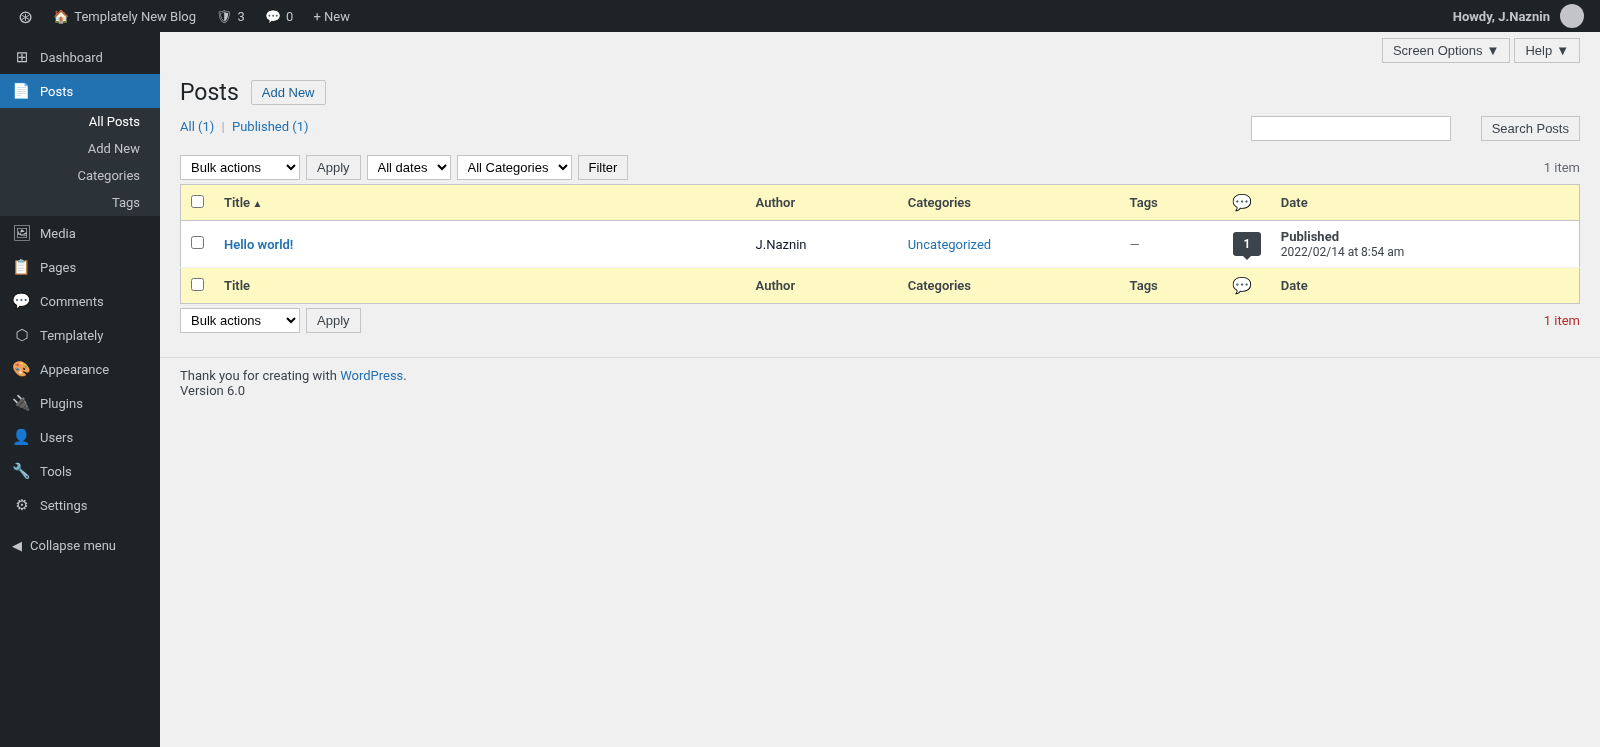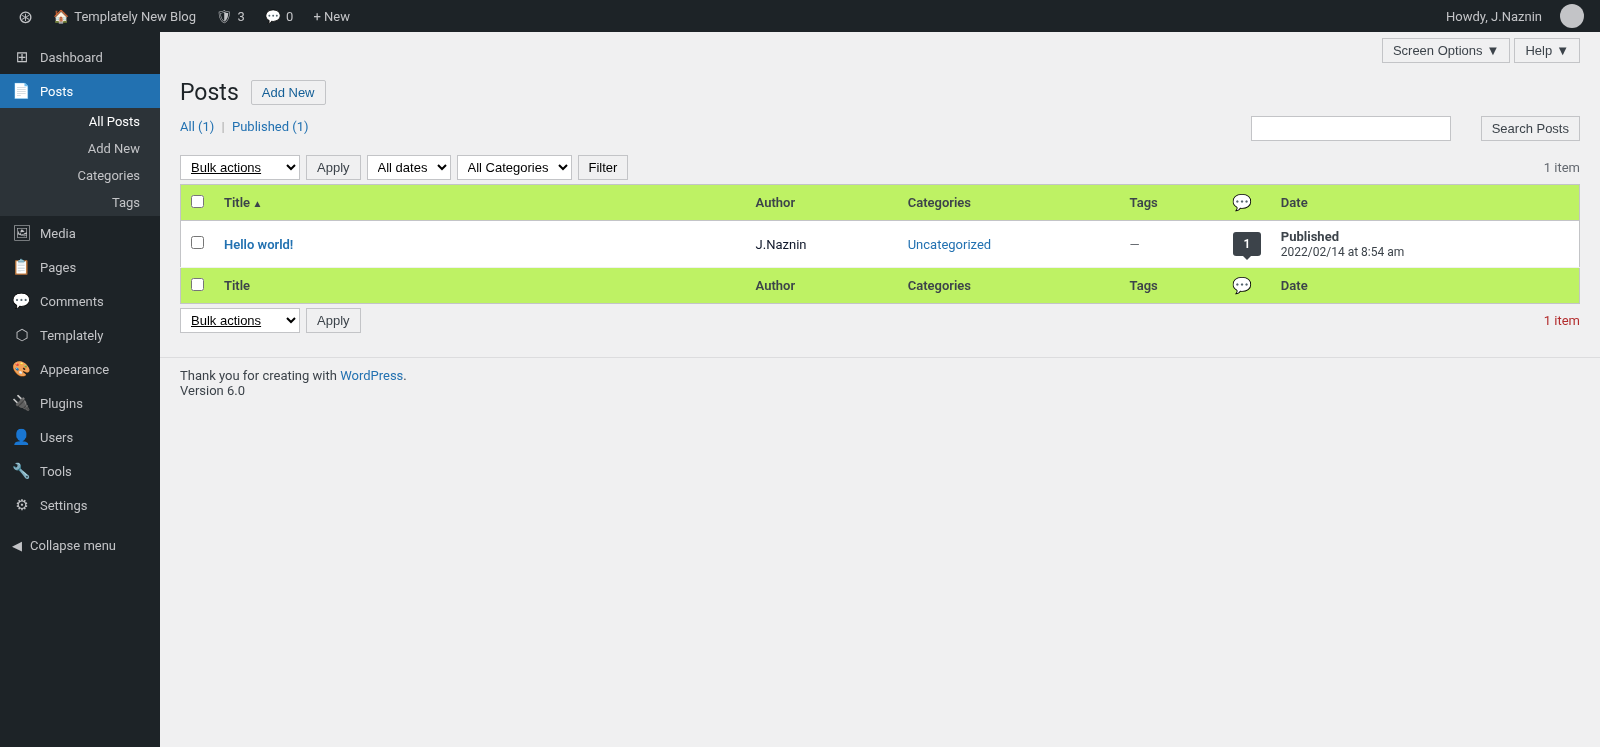--- a/index.html
+++ b/index.html
@@ -14,21 +14,21 @@
       align-items: center;
       padding: 0 8px;
       flex-shrink: 0;
       justify-content: space-between;
     }
     .adminbar-left { display: flex; align-items: center; gap: 0; }
     .adminbar-item {
       display: flex; align-items: center; gap: 5px;
       padding: 0 10px; height: 32px; color: #c3c4c7; font-size: 13px; cursor: pointer;
     }
-    .adminbar-right { display: flex; align-items: center; gap: 12px; color: #c3c4c7; font-size: 13px; padding-right: 8px; }
+    .adminbar-right { display: flex; align-items: center; gap: 4px; color: #c3c4c7; font-size: 13px; padding-right: 8px; font-weight: bold; }
 
     
     .wp-layout { display: flex; flex: 1; overflow: hidden; }
 
     
     #adminmenu {
       background: #1d2327;
       width: 160px;
       flex-shrink: 0;
       overflow-y: auto;
@@ -91,42 +91,42 @@
       font-size: 13px; cursor: pointer; color: #3c434a; margin-left: 24px;
     }
 
     
     .tablenav { display: flex; align-items: center; gap: 6px; margin-bottom: 4px; flex-wrap: wrap; }
     .tablenav-item-count { margin-left: auto; font-size: 13px; color: #646970; text-align: right; }
     .tablenav-item-count.red { color: #b32d2e; }
 
     .bulk-select {
       border: 1px solid #c3c4c7; background: #fff; padding: 3px 6px; font-size: 13px;
-      min-width: 120px; cursor: pointer; text-decoration: underline;
+      min-width: 120px; cursor: pointer;
     }
     .apply-btn {
       background: #f0f0f1; border: 1px solid #c3c4c7; padding: 4px 10px;
       font-size: 13px; cursor: pointer; color: #3c434a;
     }
     .date-select, .cat-select {
       border: 1px solid #c3c4c7; background: #fff; padding: 3px 6px; font-size: 13px;
       cursor: pointer;
     }
     .filter-btn {
       background: #f0f0f1; border: 1px solid #c3c4c7; padding: 4px 10px;
       font-size: 13px; cursor: pointer;
     }
 
     
     .wp-list-table {
       width: 100%; border-collapse: collapse; background: #fff;
       border: 1px solid #c3c4c7; margin-bottom: 4px;
     }
     .wp-list-table th {
-      background: #bef264; border-bottom: 1px solid #c3c4c7;
+      background: #fef9c3; border-bottom: 1px solid #c3c4c7;
       padding: 8px 10px; text-align: left; font-weight: 600; font-size: 13px;
       color: #3c434a;
       margin-top: 22px;
     }
     .wp-list-table td {
       padding: 8px 10px; border-bottom: 1px solid #f0f0f1;
       font-size: 13px; vertical-align: middle;
     }
     .check-col { width: 28px; }
     .title-col { width: 38%; }

